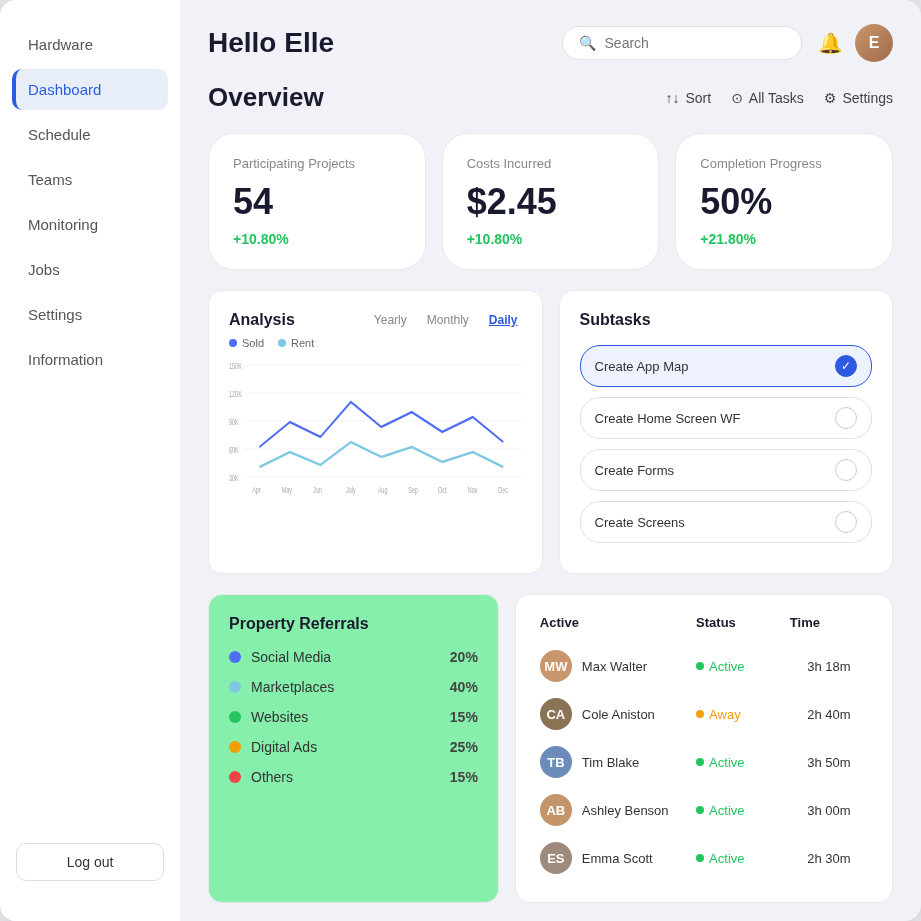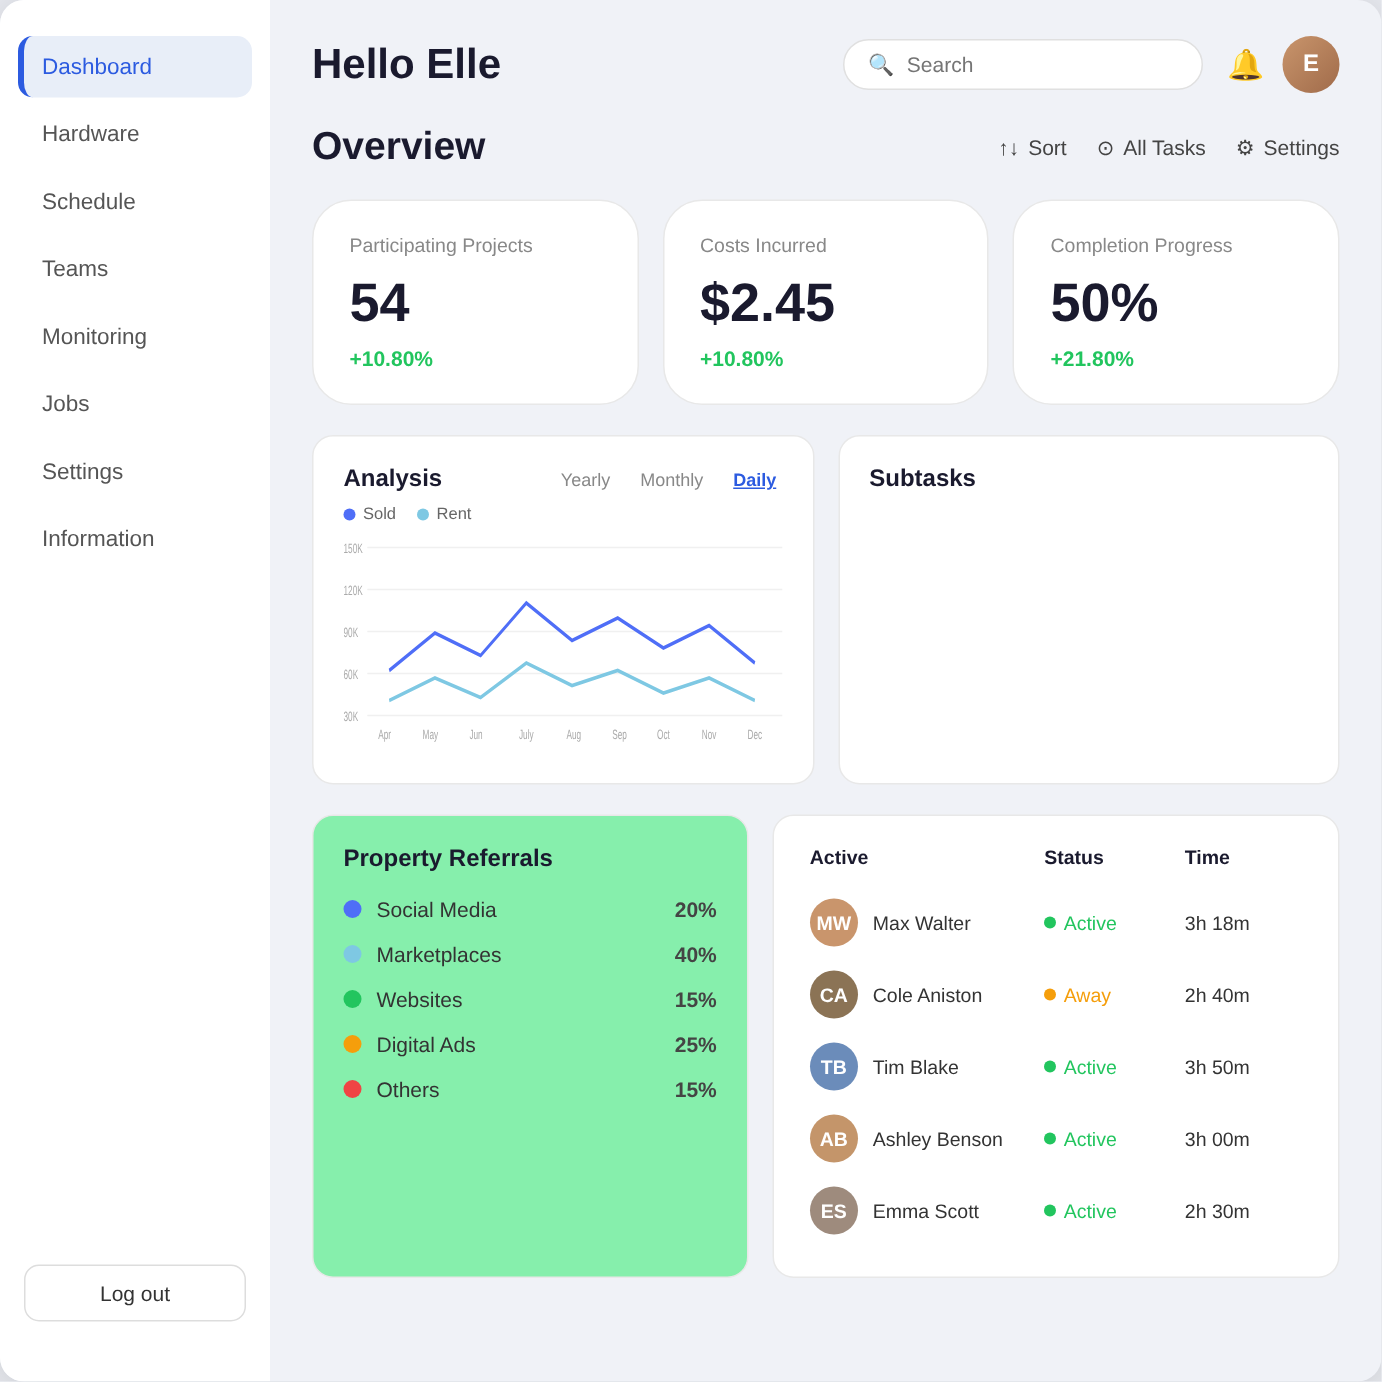--- a/index.html
+++ b/index.html
@@ -328,20 +328,21 @@
       margin-bottom: 12px;
       padding: 0 4px;
     }
     .active-row {
       display: grid;
       grid-template-columns: 2fr 1.2fr 1fr;
       align-items: center;
       padding: 8px 4px;
       font-size: 13px;
       color: #333;
+      text-align: center;
     }
     .user-info {
       display: flex;
       align-items: center;
       gap: 10px;
     }
     .user-avatar {
       width: 32px;
       height: 32px;
       border-radius: 50%;
@@ -363,22 +364,22 @@
     .status-active { color: #22c55e; }
     .status-away { color: #f59e0b; }
   </style>
 </head>
 <body>
 
 <div class="app-wrapper">
 
   <aside class="sidebar">
     <nav class="sidebar-nav">
-    <div class="sidebar-item active">Dashboard</div>
-        <div class="sidebar-item">Hardware</div>
+    <div class="sidebar-item">Hardware</div>
+        <div class="sidebar-item active">Dashboard</div>
         <div class="sidebar-item">Schedule</div>
         <div class="sidebar-item">Teams</div>
         <div class="sidebar-item">Monitoring</div>
         <div class="sidebar-item">Jobs</div>
         <div class="sidebar-item">Settings</div>
         <div class="sidebar-item">Information</div>
       </nav>
     <div class="sidebar-logout">
       <button class="logout-btn">Log out</button>
     </div>
@@ -480,20 +481,46 @@
           <text x="252" y="136" font-size="9" fill="#aaa" text-anchor="middle">Aug</text>
           <text x="302" y="136" font-size="9" fill="#aaa" text-anchor="middle">Sep</text>
           <text x="350" y="136" font-size="9" fill="#aaa" text-anchor="middle">Oct</text>
           <text x="400" y="136" font-size="9" fill="#aaa" text-anchor="middle">Nov</text>
           <text x="450" y="136" font-size="9" fill="#aaa" text-anchor="middle">Dec</text>
         </svg>
       </div>
 
       <div class="subtasks-card">
         <div class="subtasks-title">Subtasks</div>
+        <div id="subtasks-list">
+            <div class="subtask-item completed">
+      <span>Create App Map</span>
+      <div class="subtask-check checked">
+        ✓
+      </div>
+    </div>
+            <div class="subtask-item">
+      <span>Create Home Screen WF</span>
+      <div class="subtask-check ">
+        
+      </div>
+    </div>
+            <div class="subtask-item">
+      <span>Create Forms</span>
+      <div class="subtask-check ">
+        
+      </div>
+    </div>
+            <div class="subtask-item">
+      <span>Create Screens</span>
+      <div class="subtask-check ">
+        
+      </div>
+    </div>
+          </div>
       </div>
     </div>
 
     <div class="bottom-row">
 
       <div class="referrals-card">
         <div class="referrals-title">Property Referrals</div>
         <div id="referrals-list">
             <div class="referral-item">
       <div class="referral-left">

